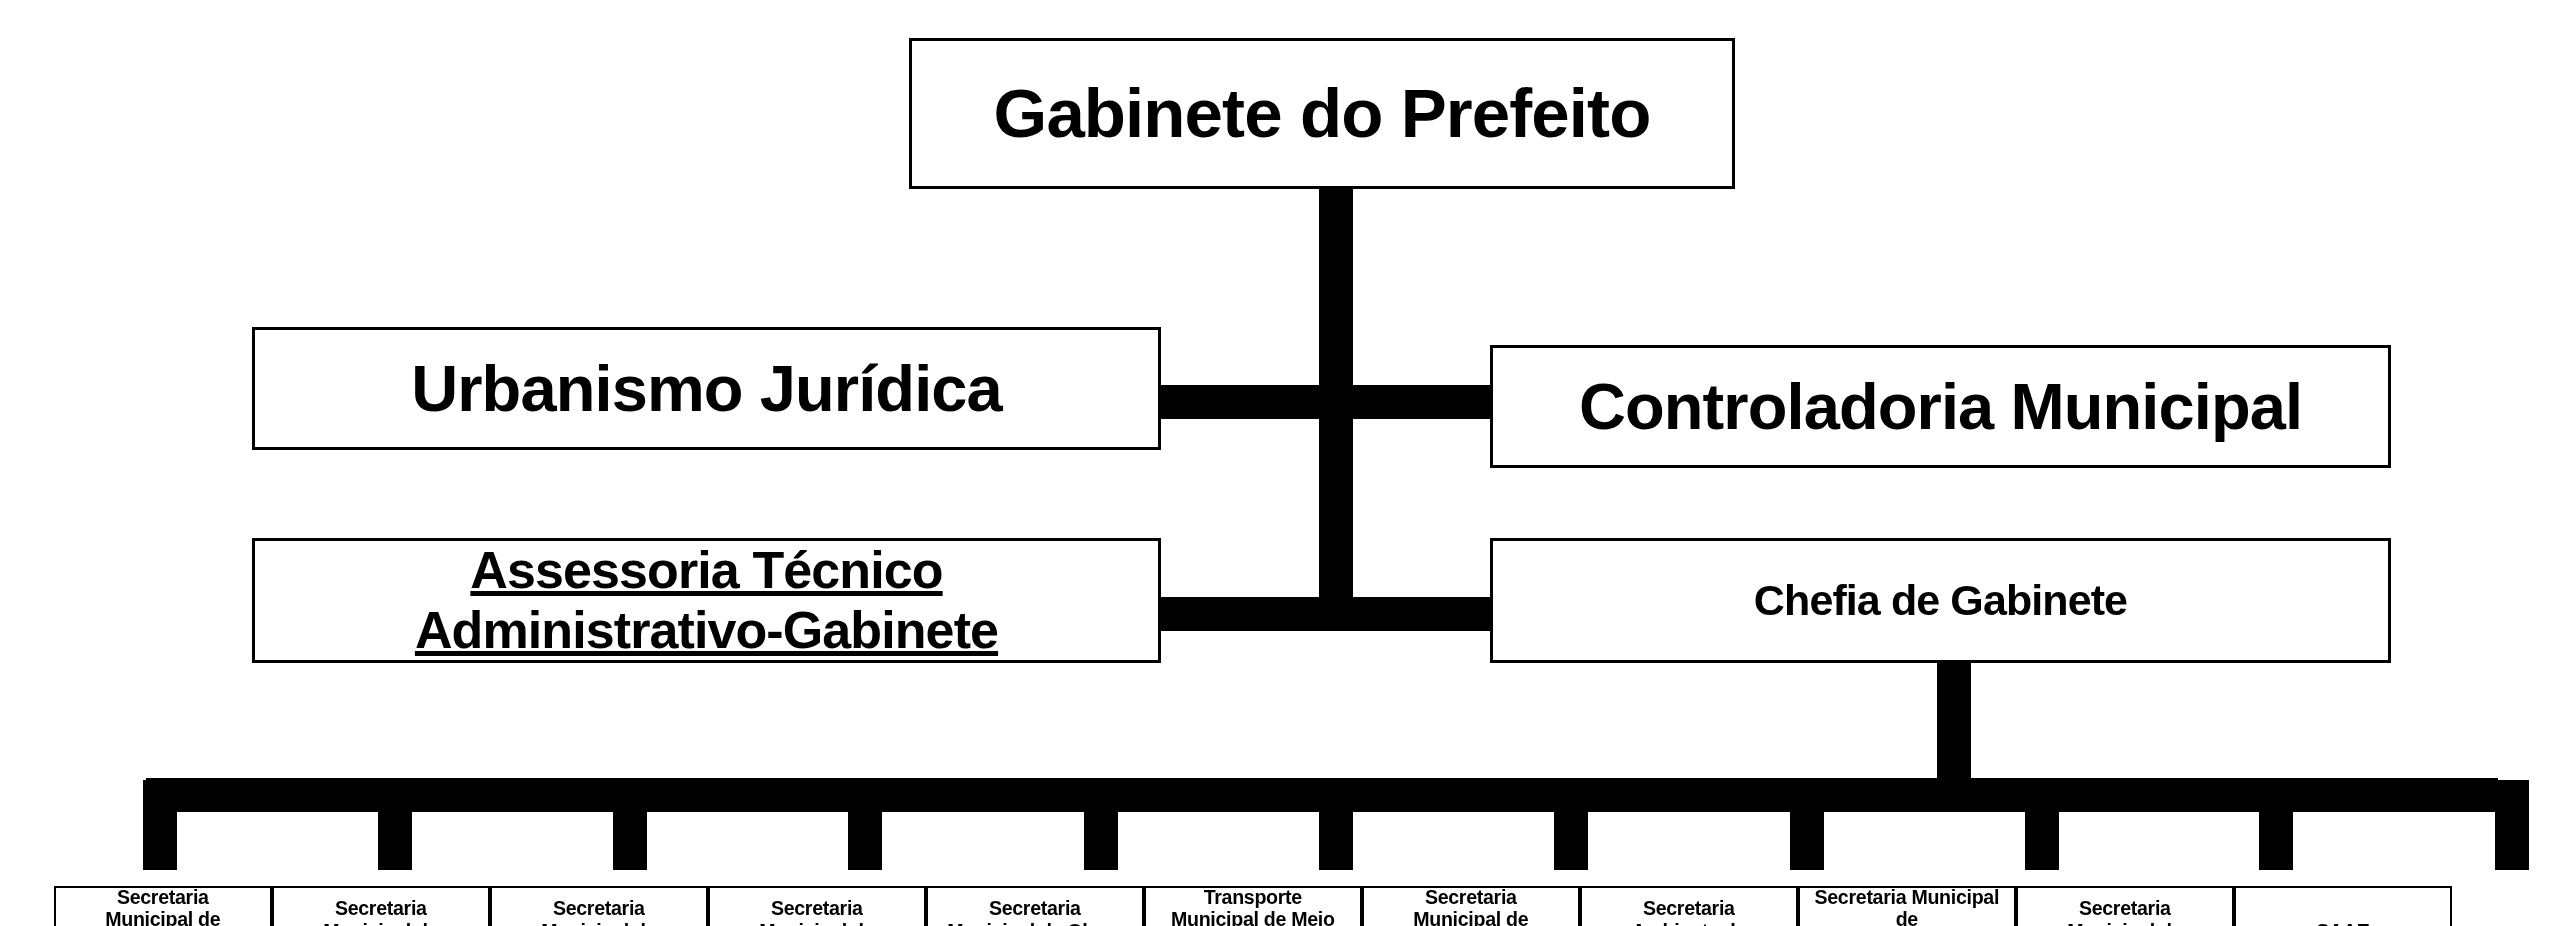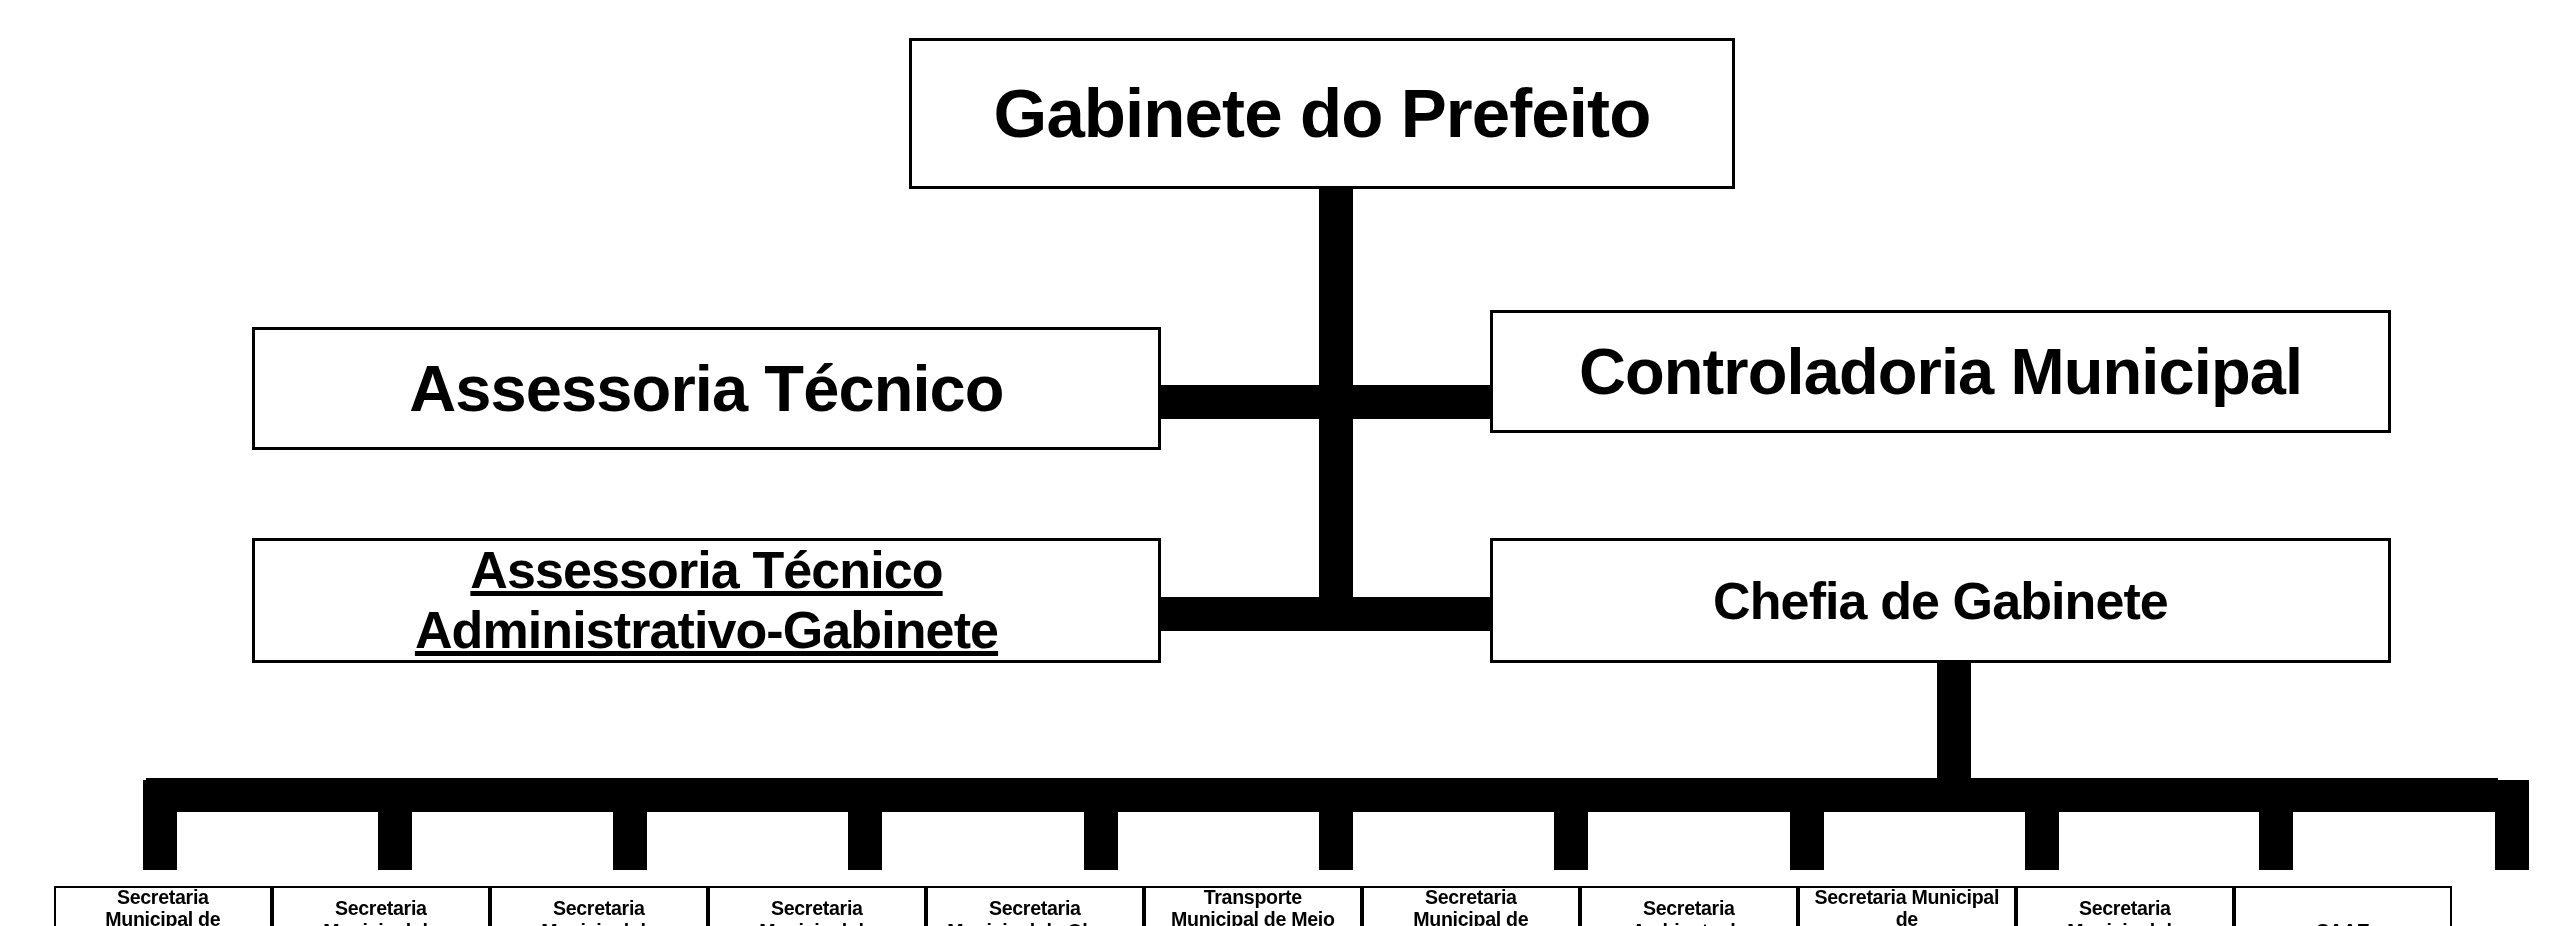--- a/index.html
+++ b/index.html
@@ -24,23 +24,23 @@
     align-items: center;
     justify-content: center;
     text-align: center;
     font-weight: 700;
     letter-spacing: -0.9px;
     color: #000000;
   }
 
   .root-box   { left: 875px;  top: 3.7px;   width: 826px; height: 151px; font-size: 69px; }
   .lvl2-left  { left: 218px;  top: 293px; width: 909px; height: 123px; font-size: 65px; }
-  .lvl2-right { left: 1456px; top: 276px; width: 901px; height: 123px; font-size: 65px; }
+  .lvl2-right { left: 1456px; top: 311px; width: 901px; height: 123px; font-size: 65px; }
   .lvl3-left  { left: 218px;  top: 504px; width: 909px; height: 125px; font-size: 52px; line-height: 1.15; padding: 0 9.3px; text-decoration: underline; }
-  .lvl3-right { left: 1456px; top: 504px; width: 901px; height: 125px; font-size: 52px; }
+  .lvl3-right { left: 1456px; top: 504px; width: 901px; height: 125px; font-size: 43px; }
 
   
   .v-root    { left: 1285px; top: 149px; width: 7.5px;    height: 421px; }
   .h-lvl2    { left: 1127px; top: 351px; width: 329px;  height: 7.5px; }
   .h-lvl3    { left: 1127px; top: 563px; width: 329px;  height: 7.5px; }
   .v-chefia  { left: 1903px; top: 625px; width: 7.5px;    height: 126px; }
   .h-bottom  { left: 112px;  top: 744px; width: 2352px; height: 6.5px; }
   .drop      { top: 746px; width: 6.5px; height: 90px; }
 
   
@@ -91,21 +91,21 @@
   <div class="line drop" style="left:1756px"></div>
   <div class="line drop" style="left:1991px"></div>
   <div class="line drop" style="left:2225px"></div>
   <div class="line drop" style="left:2461px"></div>
 
   <div class="box root-box">
     <span>Gabinete do Prefeito</span>
   </div>
 
   <div class="box lvl2-left">
-    <span>Assessoria Técnico</span>
+    <span>Urbanismo Jurídica</span>
   </div>
 
   <div class="box lvl2-right">
     <span>Controladoria Municipal</span>
   </div>
 
   <div class="box lvl3-left">
     <span>Assessoria Técnico Administrativo-Gabinete</span>
   </div>
 

